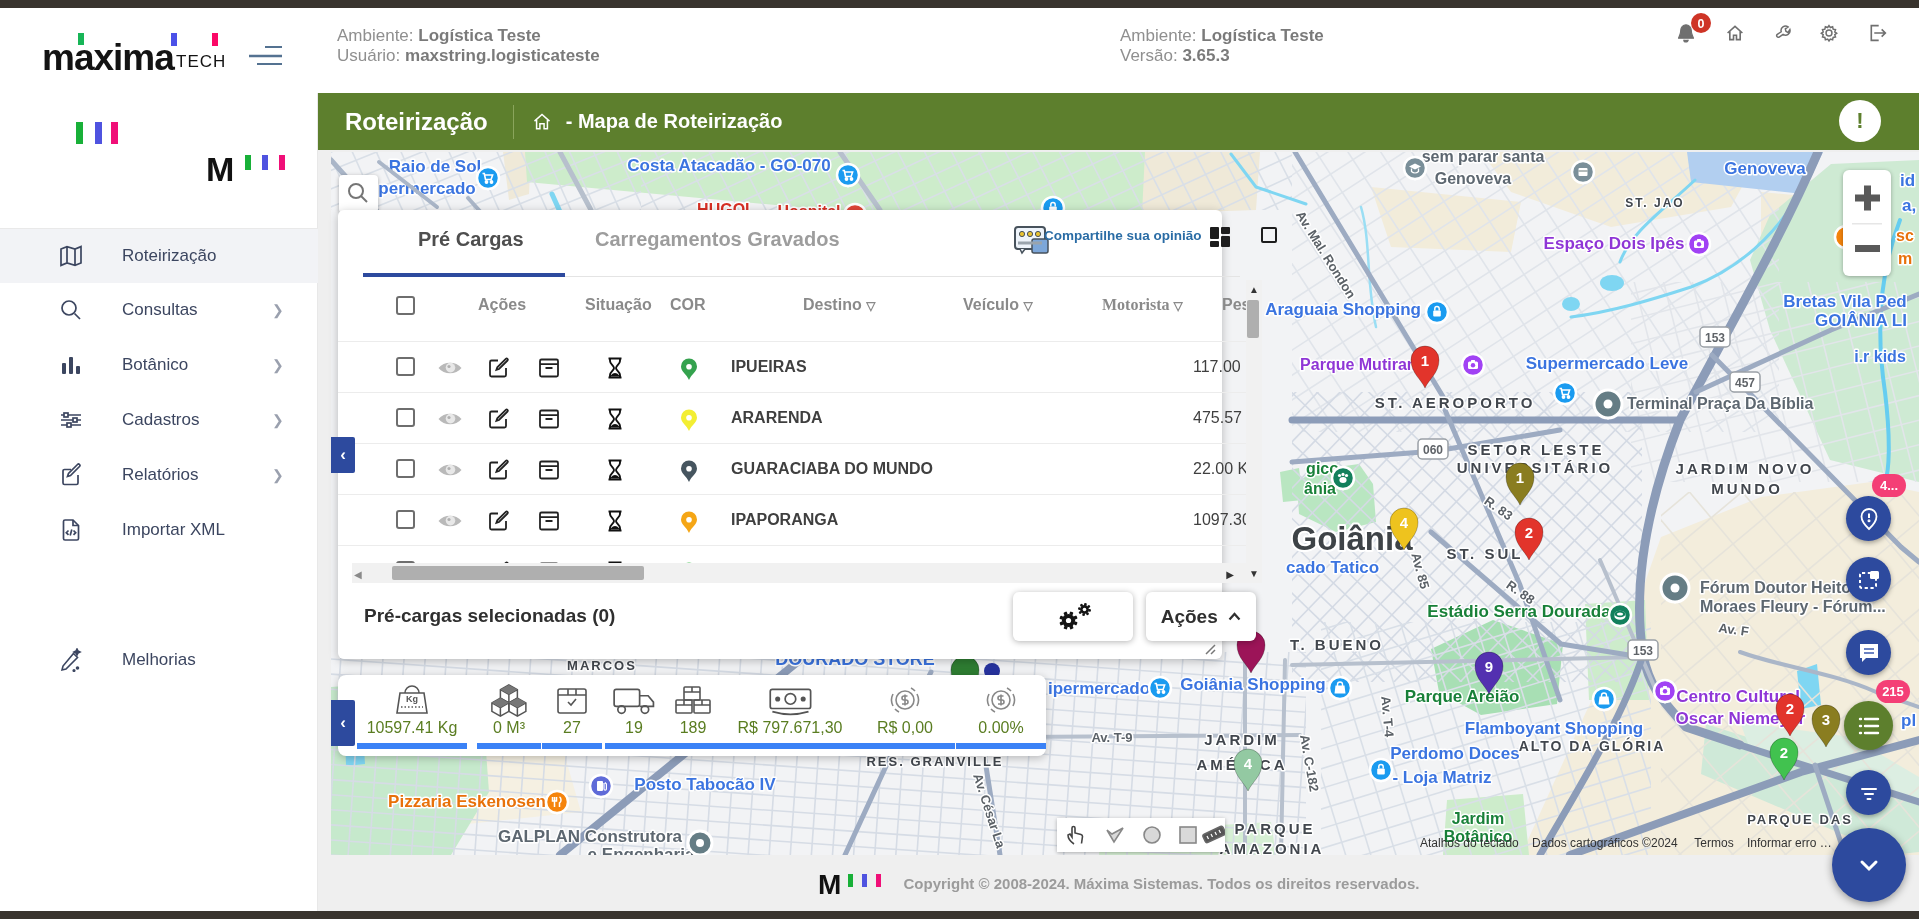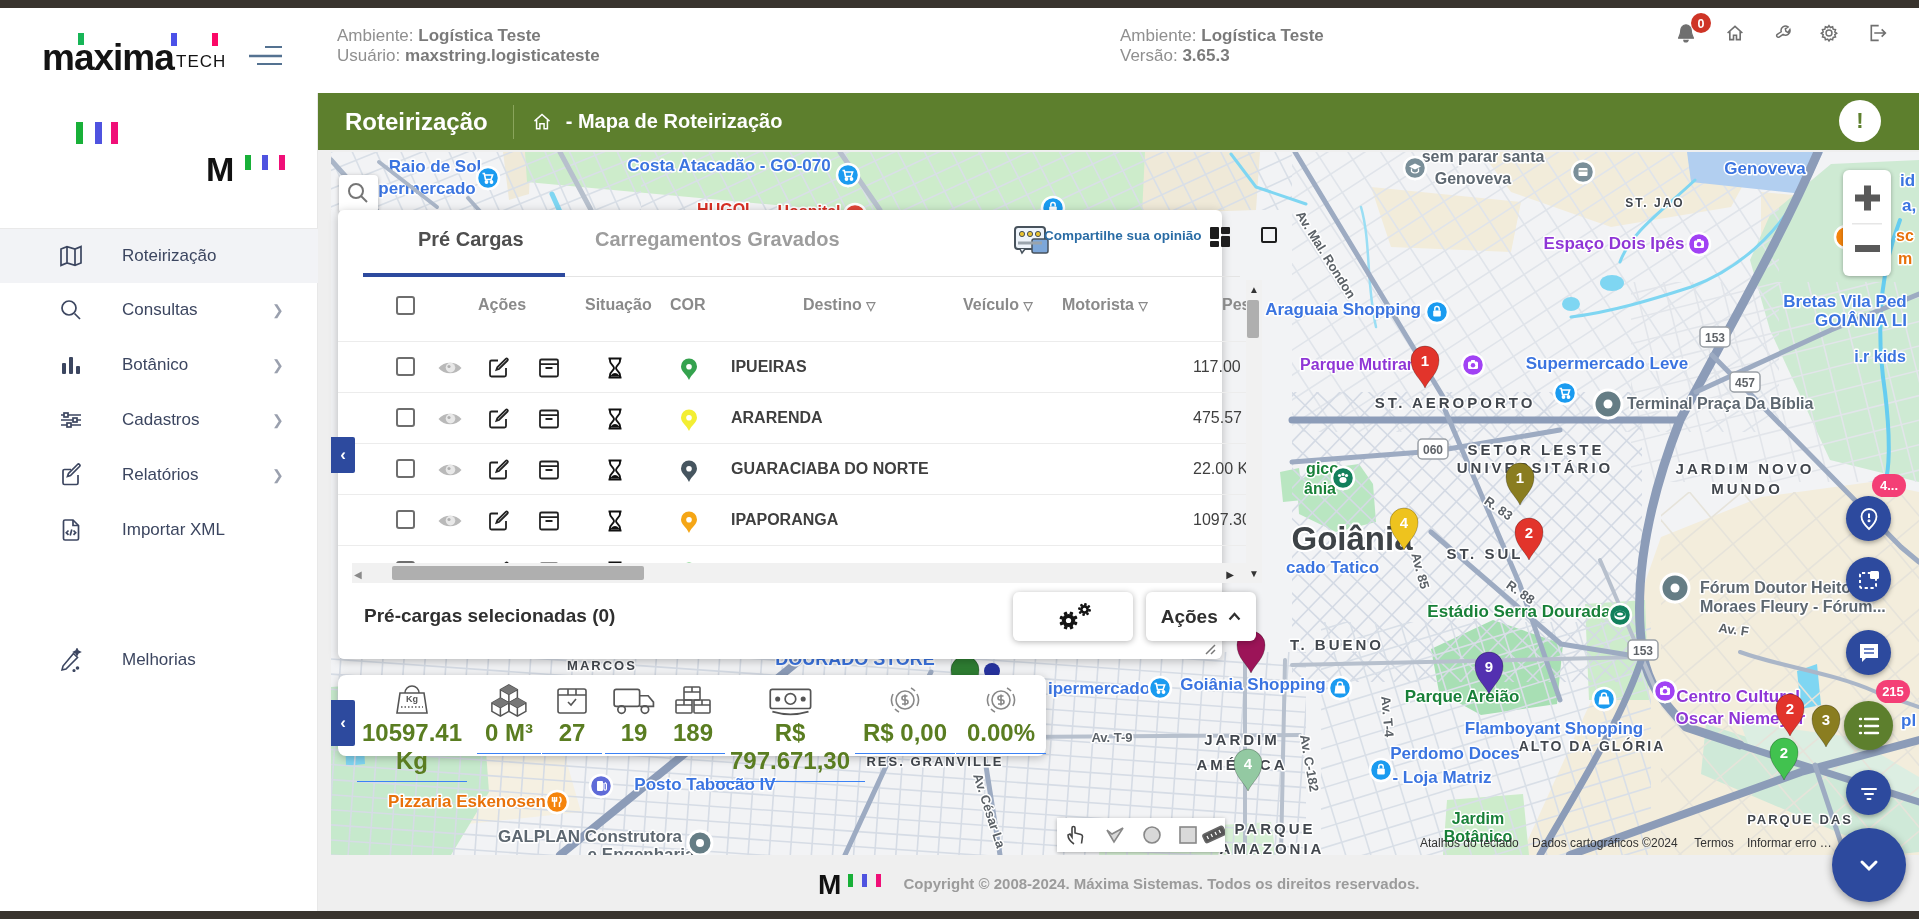--- a/index.html
+++ b/index.html
@@ -38,21 +38,21 @@
 .trow .cb { position:absolute; left:58px; top:15px; width:19px; height:19px; border:2px solid #6e6e6e; border-radius:3px; }
 .dest { position:absolute; left:393px; top:16px; font-size:16px; font-weight:700; color:#3f3f3f; }
 .peso { position:absolute; left:855px; top:16px; font-size:16px; color:#3f3f3f; width:60px; overflow:hidden; white-space:nowrap; }
 .hscroll { position:absolute; left:14px; top:353px; width:906px; height:20px; background:#f1f1f1; }
 .vscroll { position:absolute; left:908px; top:70px; width:16px; height:303px; background:#f1f1f1; }
 .pbtn { position:absolute; top:382px; width:120px; height:49px; background:#fff; border-radius:6px; box-shadow:0 1px 6px rgba(0,0,0,.3); display:flex; align-items:center; justify-content:center; }
 .bluetab { position:absolute; left:331px; width:24px; background:#2d4a9e; color:#fff; text-align:center; font-size:17px; font-weight:700; line-height:36px; z-index:17; border-radius:0 2px 2px 0; }
 .sumbar { position:absolute; left:338px; top:675px; width:708px; height:81px; background:#fff; border-radius:8px; box-shadow:0 2px 8px rgba(0,0,0,.25); z-index:15; }
 .sit { position:absolute; top:8px; text-align:center; }
 .sic { height:34px; display:block; margin:0 auto; }
-.sv { font-size:24px; font-weight:700; color:#5a7d21; margin-top:2px; border-bottom:1px solid #3b82f6; padding-bottom:6px; }
+.sv { font-size:16px; font-weight:400; color:#5a7d21; margin-top:2px; border-bottom:6px solid #3b82f6; padding-bottom:6px; }
 .zoomctl { position:absolute; left:1843px; top:170px; width:48px; height:106px; background:#fff; border-radius:6px; box-shadow:0 1px 4px rgba(0,0,0,.3); z-index:15; }
 .fabcol { position:absolute; left:0; top:0; z-index:30; }
 .fab { position:absolute; left:1846px; width:45px; height:45px; border-radius:50%; background:#2d4a9e; display:flex; align-items:center; justify-content:center; box-shadow:0 2px 5px rgba(0,0,0,.35); }
 .fabg { background:#5d7f2d; width:49px; height:49px; left:1844px; }
 .badge { position:absolute; width:34px; height:23px; background:#f43f76; border-radius:12px; color:#fff; font-size:13px; font-weight:700; text-align:center; line-height:23px; }
 .bigfab { position:absolute; left:1832px; top:828px; width:74px; height:74px; border-radius:50%; background:#2d4a9e; display:flex; align-items:center; justify-content:center; box-shadow:0 2px 8px rgba(0,0,0,.4); }
 .gmtools { position:absolute; left:1057px; top:818px; width:168px; height:34px; background:#fff; box-shadow:0 1px 4px rgba(0,0,0,.3); z-index:14; }
 .google { position:absolute; left:357px; top:859px; z-index:14;text-decoration:underline; }
 .attrib { position:absolute; left:1420px; top:836px; z-index:14; font-size:12px; color:#333; white-space:nowrap; }
 </style>
@@ -1046,21 +1046,21 @@
       <rect x="11" y="9" width="9" height="11" rx="1"></rect>
     </svg>
   <rect><div style="position:absolute;left:923px;top:17px;width:16px;height:16px;border:2.5px solid #1d1d1d;border-radius:2px;"></div>
   <div class="thead">
     <div class="hcb"></div>
     <div style="position:absolute;left:140px;">Ações</div>
     <div style="position:absolute;left:247px;">Situação</div>
     <div style="position:absolute;left:332px;">COR</div>
     <div style="position:absolute;left:465px;">Destino <span class="filt">▽</span></div>
     <div style="position:absolute;left:625px;">Veículo <span class="filt">▽</span></div>
-    <div style="position:absolute;left:724px;">Motorista <span class="filt">▽</span></div>
+    <div style="position:absolute;left:764px;font-family:Liberation Serif, serif;">Motorista <span class="filt">▽</span></div>
     <div style="position:absolute;left:884px;">Peso</div>
   </div>
   <div id="rows">
         <div class="trow" style="top:131px;">
           <div class="cb"></div>
           <svg style="position:absolute;left:90px;top:2px" width="290" height="48" viewBox="0 0 290 48">
             <g transform="translate(22,24)">
               <path d="M-11.5 0 C -6 -7 6 -7 11.5 0 C 6 7 -6 7 -11.5 0 z" fill="#b9b9b9"></path>
               <circle cx="0.5" cy="-0.4" r="4.8" fill="#e8e8e8"></circle>
               <path d="M2 -4.8 a4.4 4.4 0 0 1 2.6 5.8 a6 5 0 0 0 -2.6 -5.8 z" fill="#8f8f8f"></path>
@@ -1134,21 +1134,21 @@
             </g>
             <g transform="translate(187,24)" fill="none" stroke="#111" stroke-width="1.9">
               <path d="M-6.5 -9.5 h13 M-6.5 9.5 h13 M-5 -9.5 v2.5 c0 3 4 4.5 4 7 c0 2.5 -4 4 -4 7 v2.5 M5 -9.5 v2.5 c0 3 -4 4.5 -4 7 c0 2.5 4 4 4 7 v2.5"></path>
               <path d="M-3 7.5 c1.5 -2 4.5 -2 6 0 z" fill="#111"></path>
             </g>
             <g transform="translate(261,26)">
               <path d="M0 10 C -2.5 4 -8 1.5 -8 -3.5 A 8 8 0 1 1 8 -3.5 C 8 1.5 2.5 4 0 10 z" fill="#46555f"></path>
               <circle cx="0" cy="-3.2" r="2.8" fill="#fff"></circle>
             </g>
           </svg>
-          <div class="dest">GUARACIABA DO NORTE</div>
+          <div class="dest">GUARACIABA DO MUNDO</div>
           <div class="peso">22.00 K</div>
         </div>
         <div class="trow" style="top:284px;">
           <div class="cb"></div>
           <svg style="position:absolute;left:90px;top:2px" width="290" height="48" viewBox="0 0 290 48">
             <g transform="translate(22,24)">
               <path d="M-11.5 0 C -6 -7 6 -7 11.5 0 C 6 7 -6 7 -11.5 0 z" fill="#b9b9b9"></path>
               <circle cx="0.5" cy="-0.4" r="4.8" fill="#e8e8e8"></circle>
               <path d="M2 -4.8 a4.4 4.4 0 0 1 2.6 5.8 a6 5 0 0 0 -2.6 -5.8 z" fill="#8f8f8f"></path>
               <circle cx="-1" cy="-1.5" r="1.6" fill="#b0b0b0"></circle>

